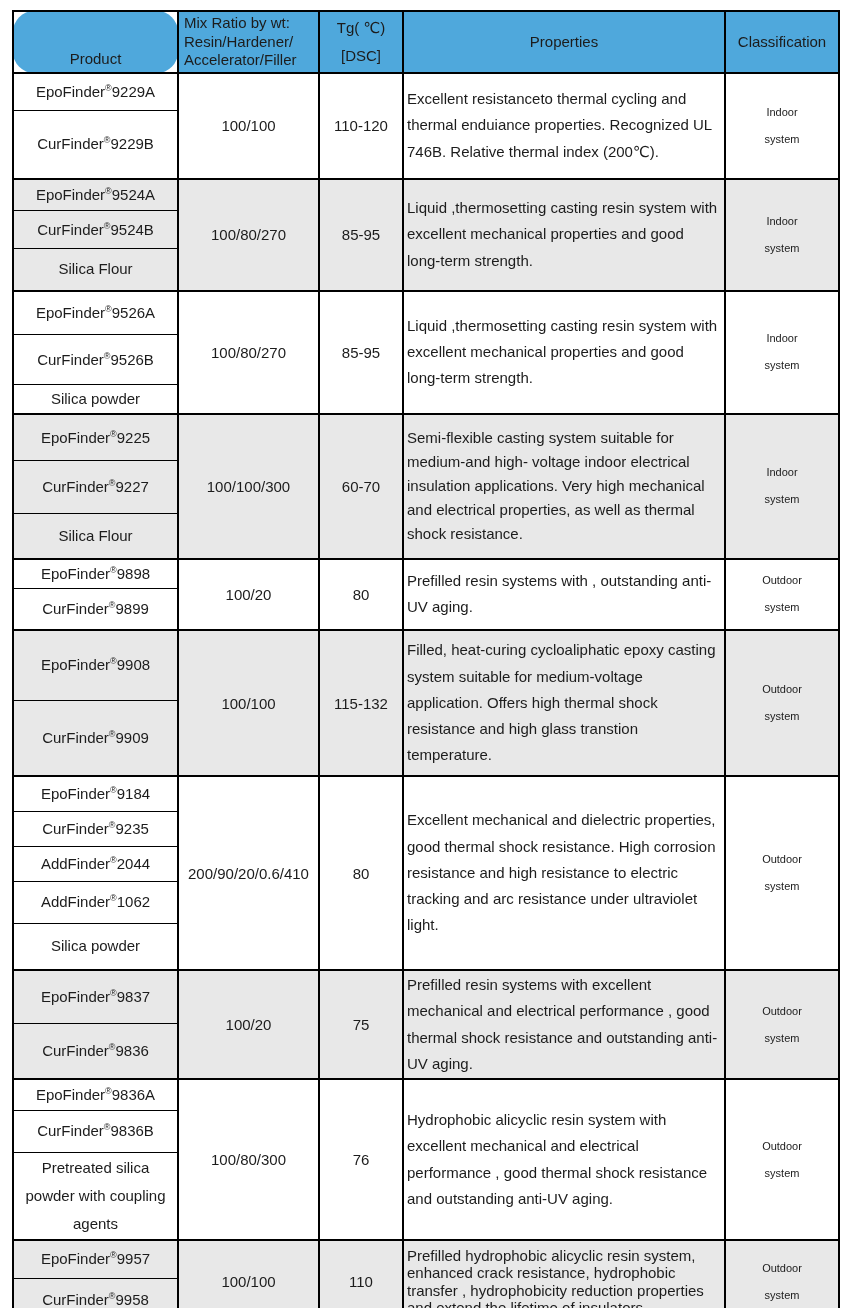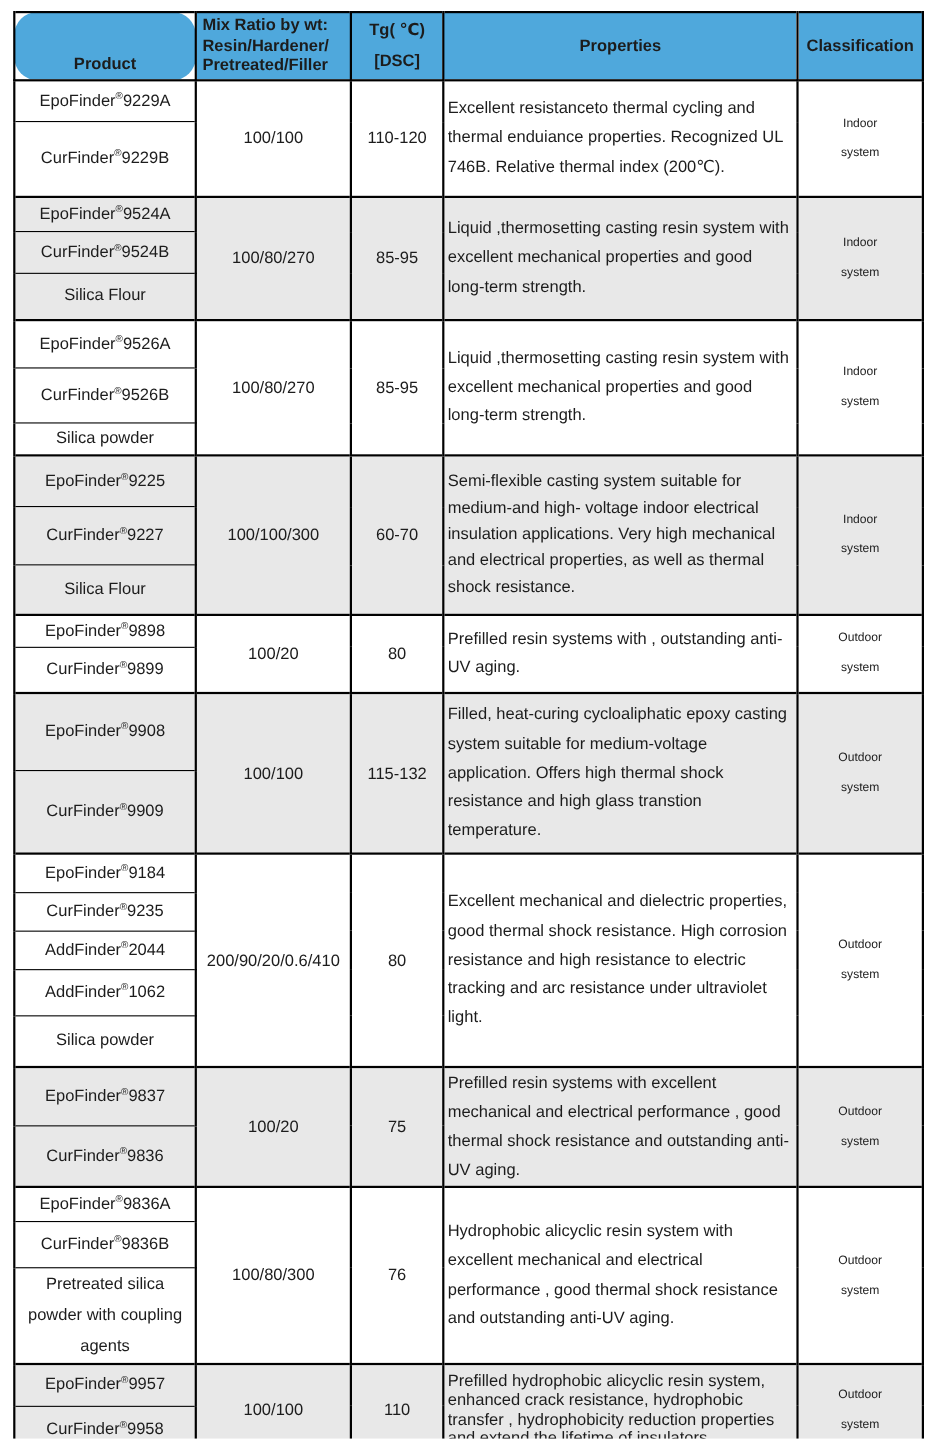--- a/index.html
+++ b/index.html
@@ -28,21 +28,21 @@
     border: 2px solid var(--border);
   }
   th, td {
     border: 1px solid var(--border);
     border-left-width: 2px;
     border-right-width: 2px;
     overflow: hidden;
   }
   thead th {
     background: var(--header-bg);
-    font-weight: bold;
+    font-weight: normal;
     font-size: 15px;
     height: 56px;
     padding: 2px;
     border-bottom-width: 2px;
     text-align: center;
     vertical-align: middle;
   }
   th.th-product { vertical-align: bottom; padding-bottom: 5px; border-radius: 21px; }
   th.th-mix { text-align: left; padding-left: 5px; }
   th.th-mix div { line-height: 1.22; }
@@ -87,21 +87,21 @@
       <col style="width:84px">
       <col style="width:322px">
       <col style="width:114px">
     </colgroup>
     <thead>
       <tr>
         <th class="th-product">Product</th>
         <th class="th-mix">
           <div>Mix Ratio by wt:</div>
           <div>Resin/Hardener/</div>
-          <div>Pretreated/Filler</div>
+          <div>Accelerator/Filler</div>
         </th>
         <th class="th-tg">
           <div>Tg( ℃)</div>
           <div>[DSC]</div>
         </th>
         <th>Properties</th>
         <th>Classification</th>
       </tr>
     </thead>
     <tbody>

